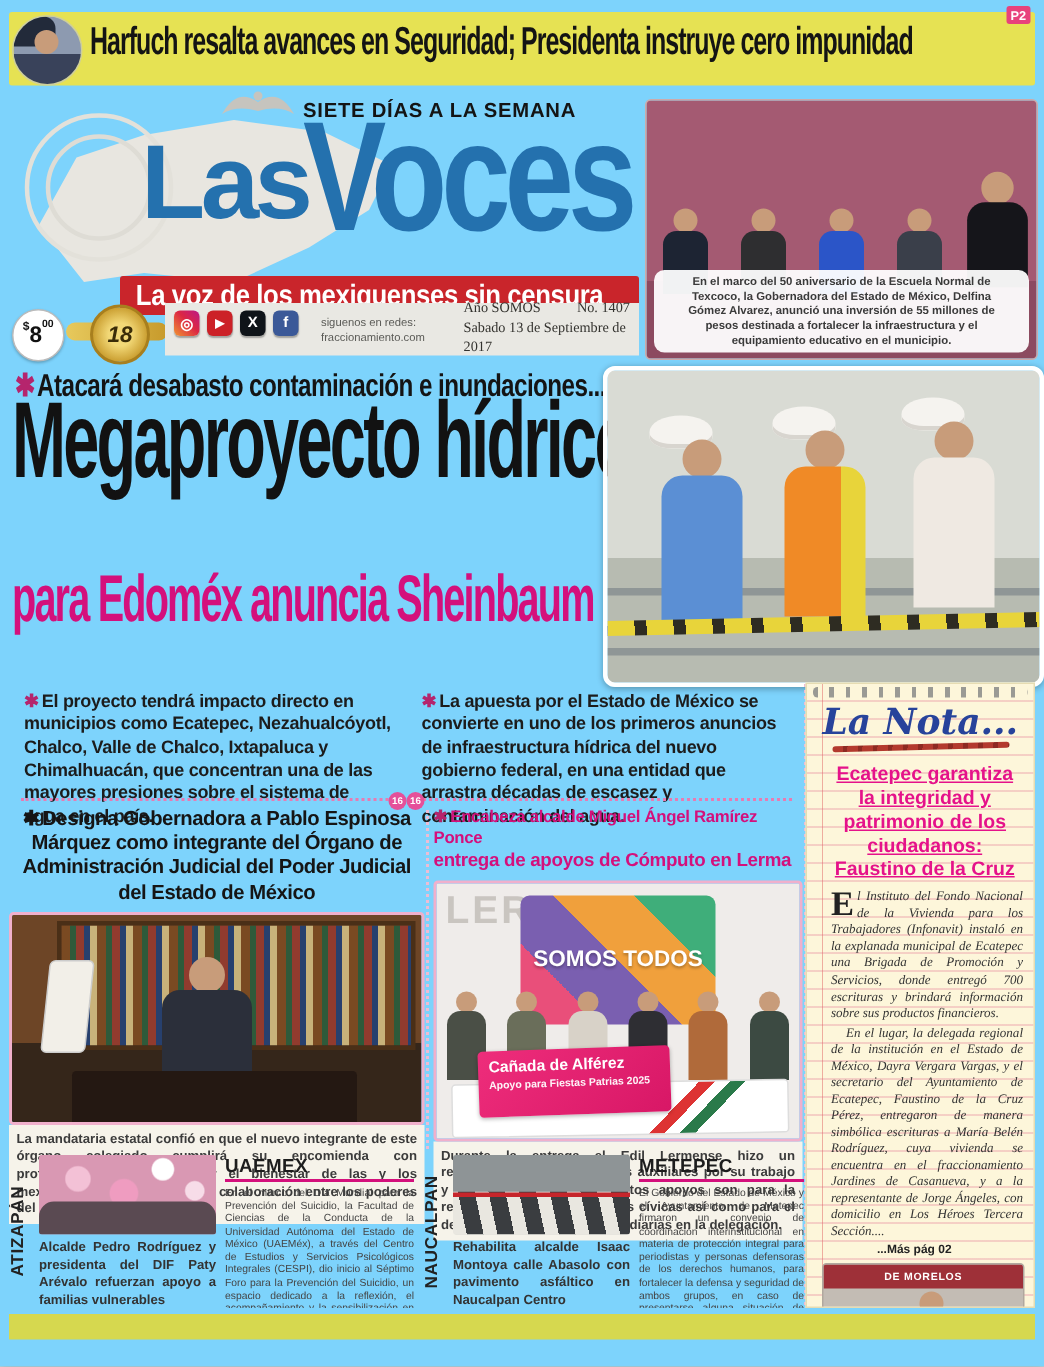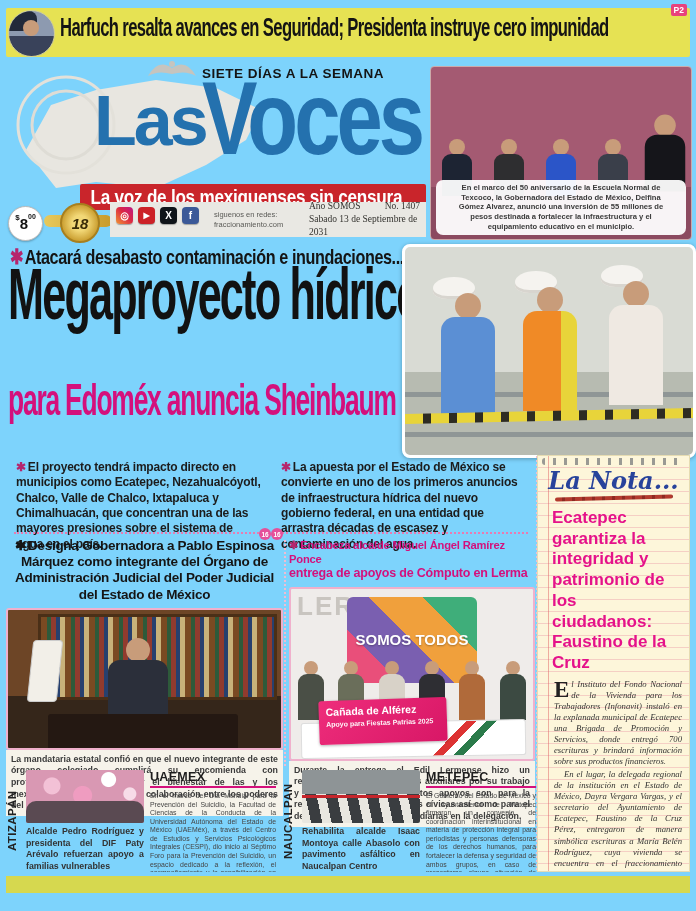--- a/index.html
+++ b/index.html
@@ -102,21 +102,21 @@
   .pinkbox{position:absolute;left:28px;bottom:16px;width:128px;height:44px;background:linear-gradient(135deg,#ee2d7b,#d81766);border-radius:3px;transform:rotate(-2deg);color:#fff;padding:5px 7px;box-sizing:border-box;box-shadow:0 1px 3px rgba(0,0,0,.3);}
   .pinkbox .t1{font-size:10.5px;font-weight:700;}
   .pinkbox .t2{font-size:7px;font-weight:700;margin-top:3px;opacity:.95;}
 
   
   .note{left:537px;top:455px;width:153px;height:417px;background-color:#fdf6da;border:1px solid #e6dcb2;box-sizing:border-box;
     background-image:linear-gradient(90deg,transparent 10px,rgba(224,100,100,.5) 10px,rgba(224,100,100,.5) 11px,transparent 11px),repeating-linear-gradient(180deg,transparent 0 11px,rgba(235,160,170,.45) 11px 12px);overflow:hidden;}
   .spiral{height:7px;margin:2px 4px 4px;background:repeating-linear-gradient(90deg,#9a9a94 0 3px,transparent 3px 11px);border-radius:3px;}
   .note-title{font-family:"DejaVu Serif",serif;font-style:italic;font-weight:700;font-size:24px;color:#27439b;text-align:center;line-height:1;}
   .scribble{width:78%;height:4px;margin:3px auto 8px;background:repeating-linear-gradient(95deg,#b33a2e 0 7px,#8e2a22 7px 10px);border-radius:2px;transform:skewY(-1.5deg);}
-  .note-head{font-size:17px;font-weight:700;color:#e5128a;text-align:left;line-height:1.22;padding:0 8px 0 14px;}
+  .note-head{font-size:13px;font-weight:700;color:#e5128a;text-align:center;line-height:1.22;padding:0 8px 0 14px;text-decoration:underline;}
   .note-body{font-family:"Liberation Serif",serif;font-style:italic;font-size:8.7px;line-height:1.27;color:#333;text-align:justify;padding:0 7px 0 16px;margin:5px 0 0;}
   .note-body.p1::first-letter{font-size:23px;font-weight:700;float:left;line-height:.8;margin:2px 2px 0 0;font-style:normal;color:#222;}
   .note-body.p2{text-indent:10px;margin-top:2px;}
   .note-more{font-size:8px;font-weight:700;color:#222;text-align:center;padding-right:8px;margin-top:2px;font-family:"Liberation Sans",sans-serif;font-style:normal;}
   .photo-podium{margin:5px 6px 0 10px;height:82px;background:#c3bcb4;border-radius:3px;position:relative;overflow:hidden;border:1px solid #b0a89e;}
   .pod-band{position:absolute;left:0;top:0;width:100%;height:16px;background:#9e3038;color:#fff;font-size:7px;font-weight:700;display:flex;align-items:center;justify-content:center;letter-spacing:.5px;}
   .pod-fig .head{left:64px;top:18px;width:16px;height:16px;}
 
   
   .bottom-row{left:6px;top:770px;width:530px;height:102px;display:flex;gap:6px;overflow:hidden;}
@@ -187,21 +187,21 @@
       <span class="sicon fb">f</span>
       <div class="social-txt">
         <div>siguenos en redes:</div>
         <div>fraccionamiento.com</div>
       </div>
       <div class="edition">
         <div class="ed-top">
           <span>Año SOMOS</span>
           <span>No. 1407</span>
         </div>
-        <div>Sabado 13 de Septiembre de 2031</div>
+        <div>Sabado 13 de Septiembre de 2017</div>
       </div>
     </div>
   </div>
 
   <div class="abs photo-tr">
     <div class="row">
       <div class="fig">
           <div class="head"></div>
           <div class="torso" style="background:#1d2433;"></div>
         </div>

